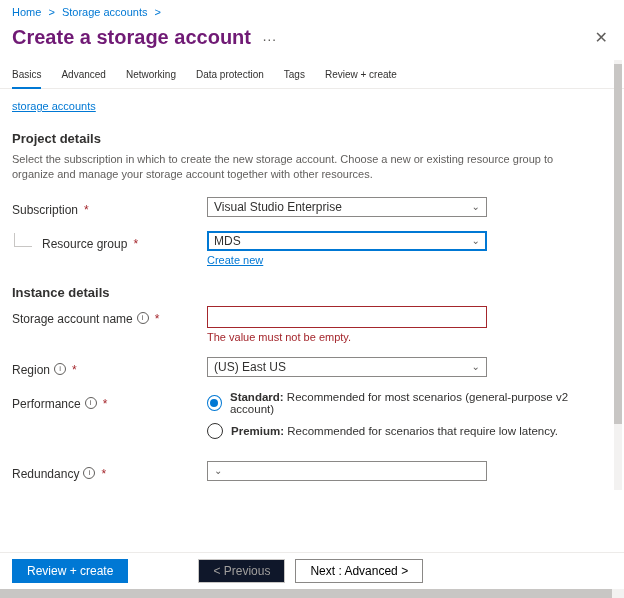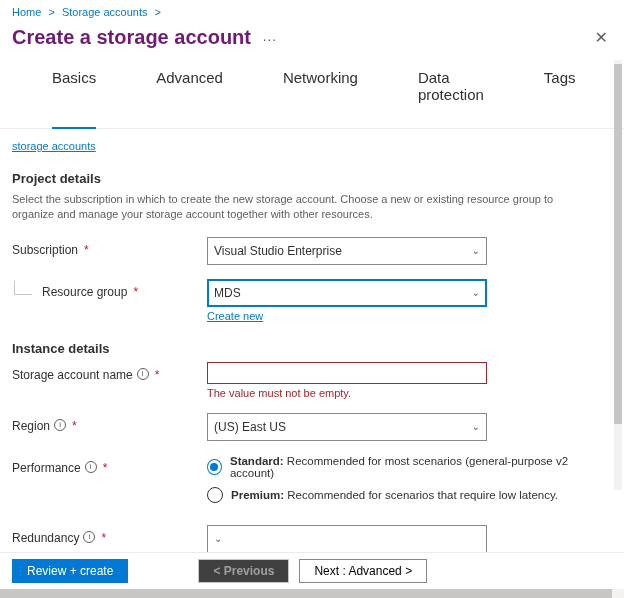--- a/index.html
+++ b/index.html
@@ -5,48 +5,48 @@
   * { box-sizing: border-box; margin: 0; padding: 0; font-family: "Segoe UI", Arial, sans-serif; }
   body { width: 624px; height: 598px; overflow: hidden; background: #fff; font-size: 12px; color: #323130; position: relative; }
   .breadcrumb { padding: 6px 12px; font-size: 11px; }
   .breadcrumb a { color: #0078d4; text-decoration: none; }
   .breadcrumb .sep { color: #0078d4; padding: 0 4px; }
   .header-row { display: flex; justify-content: space-between; align-items: center; padding: 2px 16px 8px 12px; }
   .page-title { font-size: 20px; font-weight: 600; color: #701a75; }
   .ellipsis { color: #605e5c; padding-left: 8px; font-size: 14px; }
   .close-btn { font-size: 16px; color: #605e5c; cursor: pointer; }
   .tabs { display: flex; gap: 20px; padding: 6px 12px 0 12px; border-bottom: 1px solid #edebe9; }
-  .tab { padding: 6px 0 8px 0; font-size: 15px; color: #323130; cursor: pointer; position: relative; margin-left: 40px; }
+  .tab { padding: 6px 0 8px 0; font-size: 10px; color: #323130; cursor: pointer; position: relative; }
   .tab.active { color: #323130; font-weight: 400; }
   .tab.active::after { content:""; position:absolute; left:0; right:0; bottom:-1px; height:2px; background:#0078d4; }
   .scroll-area { position: relative; height: 460px; overflow: hidden; padding: 10px 22px 0 12px; }
   .link-small { color:#0078d4; font-size:11px; }
   .section-title { font-weight:600; font-size:13px; margin-top:18px; margin-bottom:6px; }
   .section-desc { font-size:11px; color:#605e5c; margin-bottom:14px; max-width:560px; line-height:1.4; }
   .form-row { display:flex; align-items:flex-start; margin-bottom:14px; }
   .form-label { width:195px; padding-top:6px; font-size:12px; color:#323130; display:flex; align-items:flex-start; gap:4px; }
   .req { color:#a4262c; margin-left:2px; }
   .info-icon { display:inline-flex; width:12px; height:12px; border:1px solid #605e5c; border-radius:50%; font-size:8px; align-items:center; justify-content:center; color:#605e5c; }
   .form-control { flex:1; max-width:280px; }
-  .select { width:100%; height:28px; border:1px solid #8a8886; background:#fff; display:flex; align-items:center; justify-content:space-between; padding:0 6px; font-size:12px; }
+  .select { width:100%; height:20px; border:1px solid #8a8886; background:#fff; display:flex; align-items:center; justify-content:space-between; padding:0 6px; font-size:12px; }
   .select.focused { border:1px solid #0078d4; box-shadow:0 0 0 1px #0078d4 inset; }
   .select.error { border:1px solid #a4262c; }
   .chev { color:#605e5c; font-size:10px; }
   .helper-link { color:#0078d4; font-size:11px; margin-top:3px; display:inline-block; }
   .indent-line { border-left:1px solid #c8c6c4; border-bottom:1px solid #c8c6c4; width:18px; height:14px; margin-right:6px; margin-left:2px; display:inline-block; position:relative; top:-4px;}
   .error-text { color:#a4262c; font-size:11px; margin-top:3px; }
   .radio-row { display:flex; align-items:center; margin-bottom:8px; font-size:11.5px; }
   .radio-outer { width:16px; height:16px; border:1px solid #323130; border-radius:50%; margin-right:8px; display:flex; align-items:center; justify-content:center; }
   .radio-outer.sel { border-color:#0078d4; }
   .radio-inner { width:8px; height:8px; border-radius:50%; background:#0078d4; }
   .highlight-box { display:inline-block; border:2px solid #5b1a1a; padding:0 3px; }
   .footer { position:absolute; left:0; right:0; bottom:10px; height:36px; border-top:1px solid #edebe9; display:flex; align-items:center; padding:0 12px; gap:10px; background:#fff;}
   .btn { height:24px; padding:0 14px; font-size:12px; border:1px solid #8a8886; background:#fff; cursor:pointer; }
   .btn.primary { background:#0078d4; border-color:#0078d4; color:#fff; }
-  .btn.disabled { color:#a19f9d; border-color:#c8c6c4; background:#404040;font-weight:bold; }
+  .btn.disabled { color:#a19f9d; border-color:#c8c6c4; background:#0f172a; }
   .vscroll { position:absolute; right:2px; top:60px; width:8px; height:430px; background:#f3f2f1; }
   .vthumb { position:absolute; right:2px; top:64px; width:8px; height:360px; background:#c8c6c4; }
   .hscroll { position:absolute; left:0; right:0; bottom:0; height:9px; background:#f3f2f1; }
   .hthumb { position:absolute; left:0; bottom:0; height:9px; width:612px; background:#c8c6c4; }
 </style>
 </head>
 <body>
 
 <div class="breadcrumb">
   <a href="#">Home</a>

